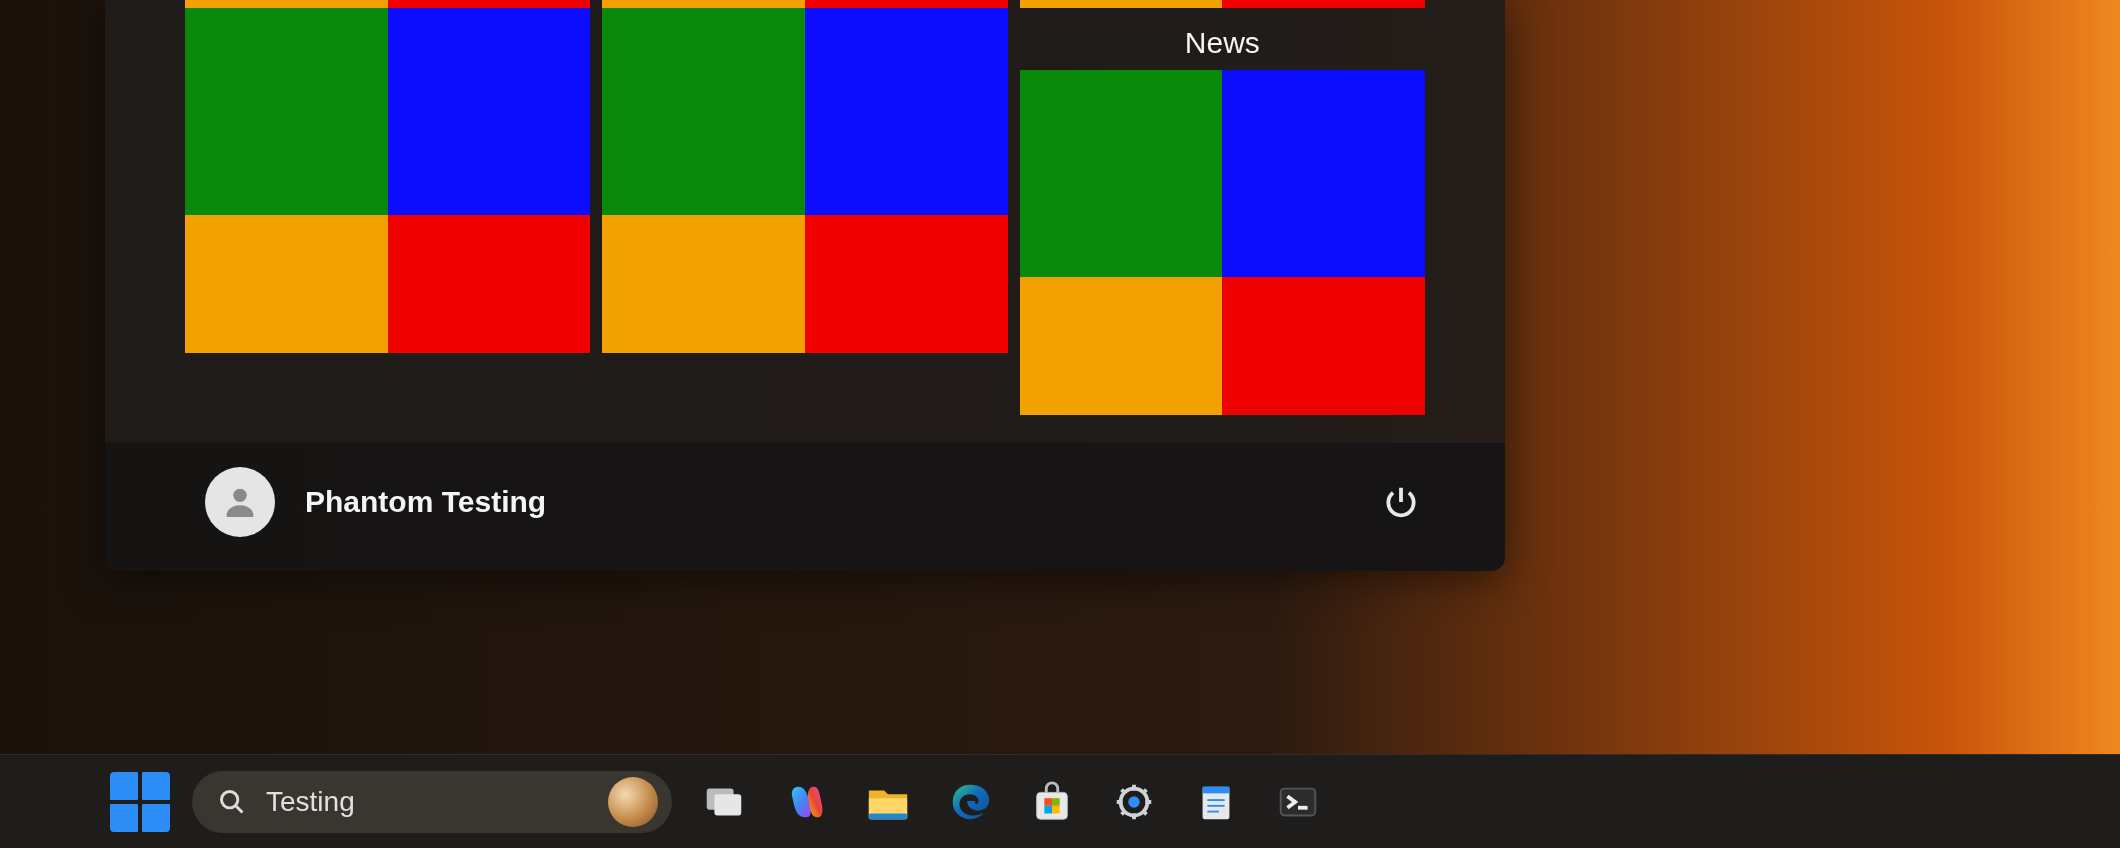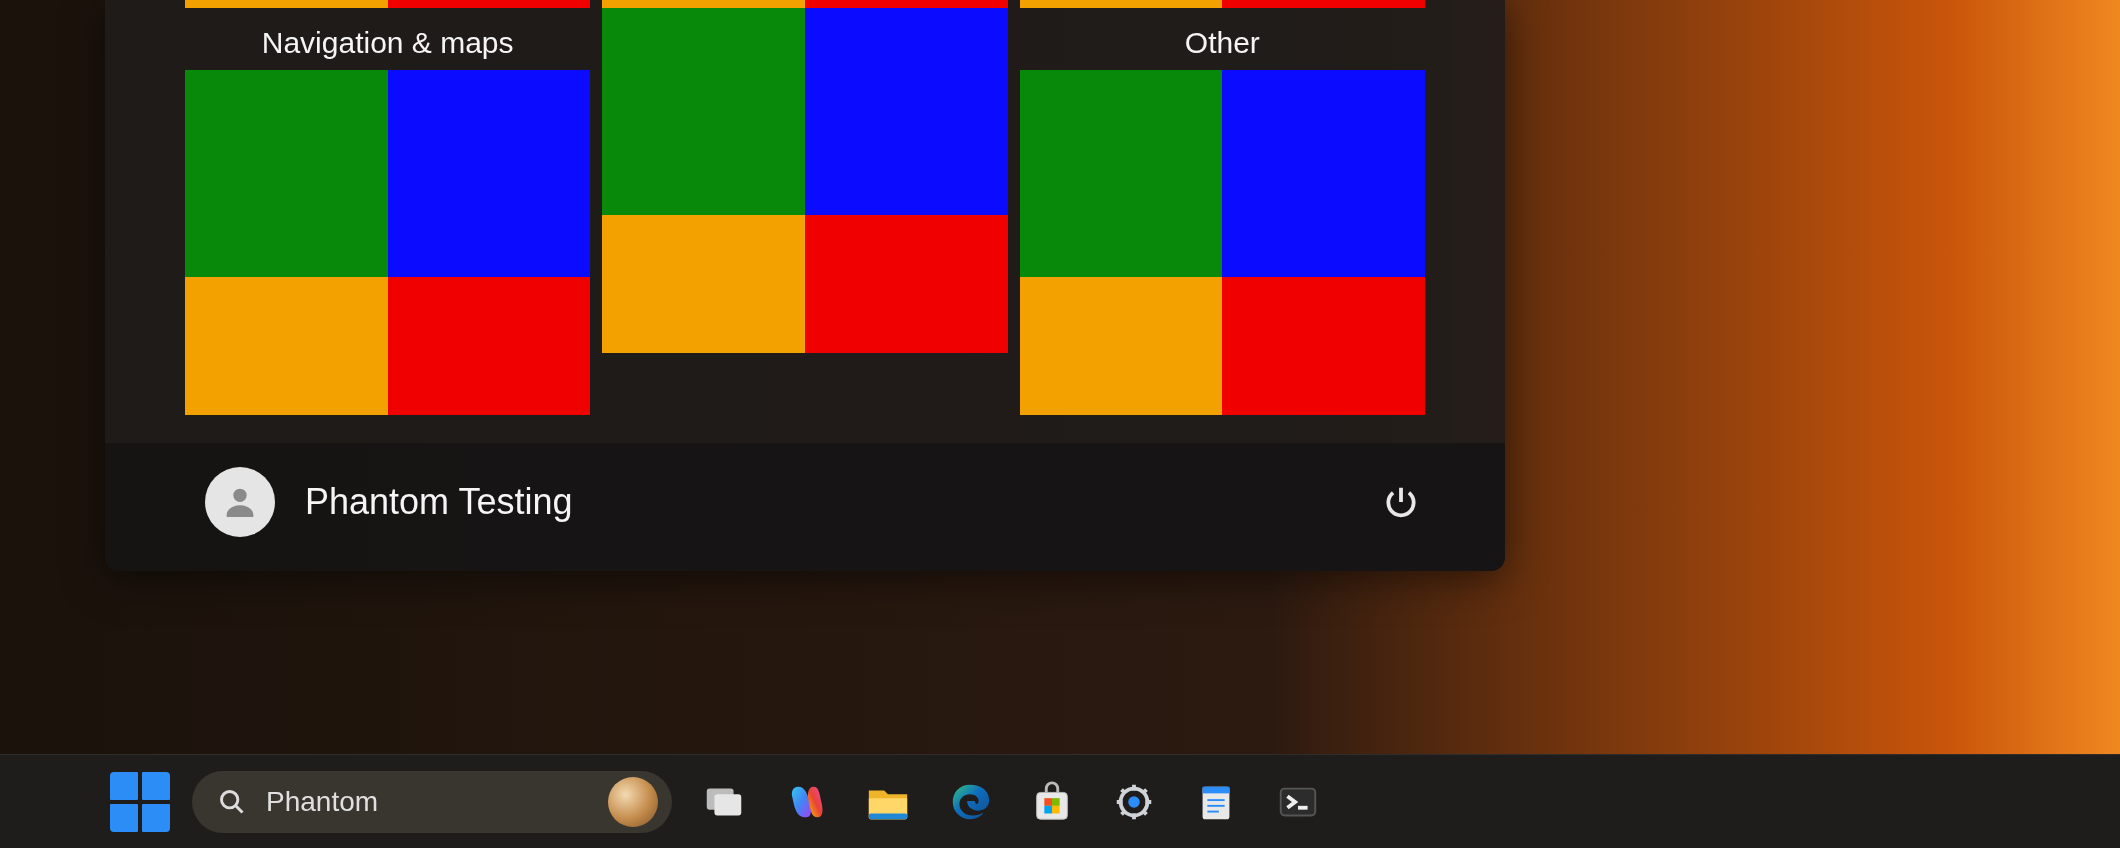--- a/index.html
+++ b/index.html
@@ -78,21 +78,21 @@
     padding: 24px 80px 34px 100px;
   }
   .avatar {
     width: 70px; height: 70px;
     border-radius: 50%;
     background: #e5e5e5;
     display: flex; align-items: center; justify-content: center;
     margin-right: 30px;
   }
   .avatar svg { width: 40px; height: 40px; fill: #8a8a8a; }
-  .user-name { color: var(--text-light); font-size: 36px; font-weight: 400; }
+  .user-name { color: var(--text-light); font-size: 30px; font-weight: 700; }
   .spacer { flex: 1; }
   .power-btn {
     width: 48px; height: 48px;
     display: flex; align-items: center; justify-content: center;
     cursor: pointer;
   }
   .power-btn svg { width: 38px; height: 38px; stroke: #e8e8e8; fill: none; stroke-width: 2.4; }
 
   
   .taskbar {
@@ -195,38 +195,37 @@
         <div class="category-cell">
           <div class="quad-tile top-only">
             <div class="q q-orange"></div>
             <div class="q q-red"></div>
           </div>
         </div>
       </div>
 
       <div class="category-row">
         <div class="category-cell">
-          <div class="cat-label">Navigation &amp; maps</div>
           <div class="quad-tile">
             <div class="q q-green"></div>
             <div class="q q-blue"></div>
             <div class="q q-orange"></div>
             <div class="q q-red"></div>
           </div>
         </div>
         <div class="category-cell">
           <div class="quad-tile">
             <div class="q q-green"></div>
             <div class="q q-blue"></div>
             <div class="q q-orange"></div>
             <div class="q q-red"></div>
           </div>
         </div>
         <div class="category-cell">
-          <div class="cat-label">Other</div>
+          <div class="cat-label">News</div>
           <div class="quad-tile">
             <div class="q q-green"></div>
             <div class="q q-blue"></div>
             <div class="q q-orange"></div>
             <div class="q q-red"></div>
           </div>
         </div>
       </div>
     </div>
 
@@ -255,21 +254,21 @@
         <div class="sq"></div>
       <div class="sq"></div>
         <div class="sq"></div>
     </div>
 
     <div class="search-box">
       <svg viewBox="0 0 24 24">
           <circle cx="10" cy="10" r="7"></circle>
           <path d="M21 21l-5.6-5.6"></path>
         </svg>
-      <span class="search-text">Phantom</span>
+      <span class="search-text">Testing</span>
       <div class="search-badge"></div>
     </div>
 
     <div class="task-icon icon-taskview">
       <svg viewBox="0 0 48 48">
         <rect class="b" x="6" y="10" width="28" height="22" rx="3"></rect>
         <rect class="a" x="14" y="16" width="28" height="22" rx="3"></rect>
       </svg>
     </div>
 

